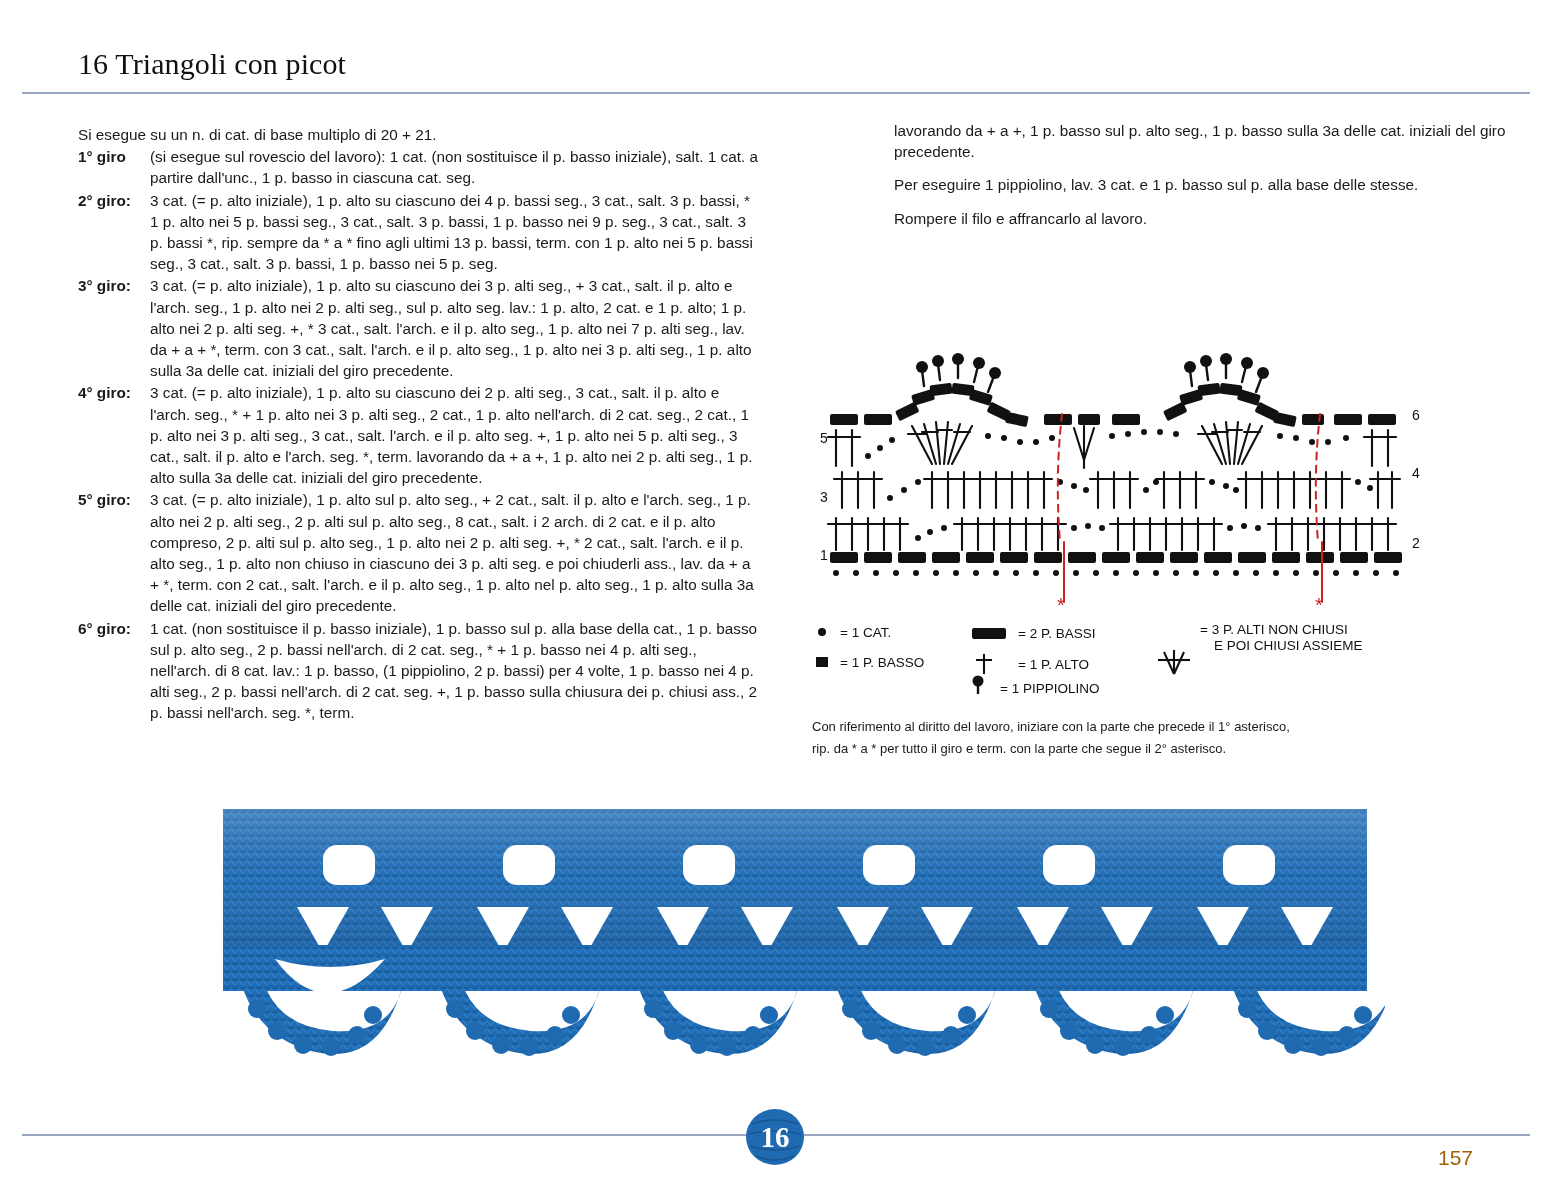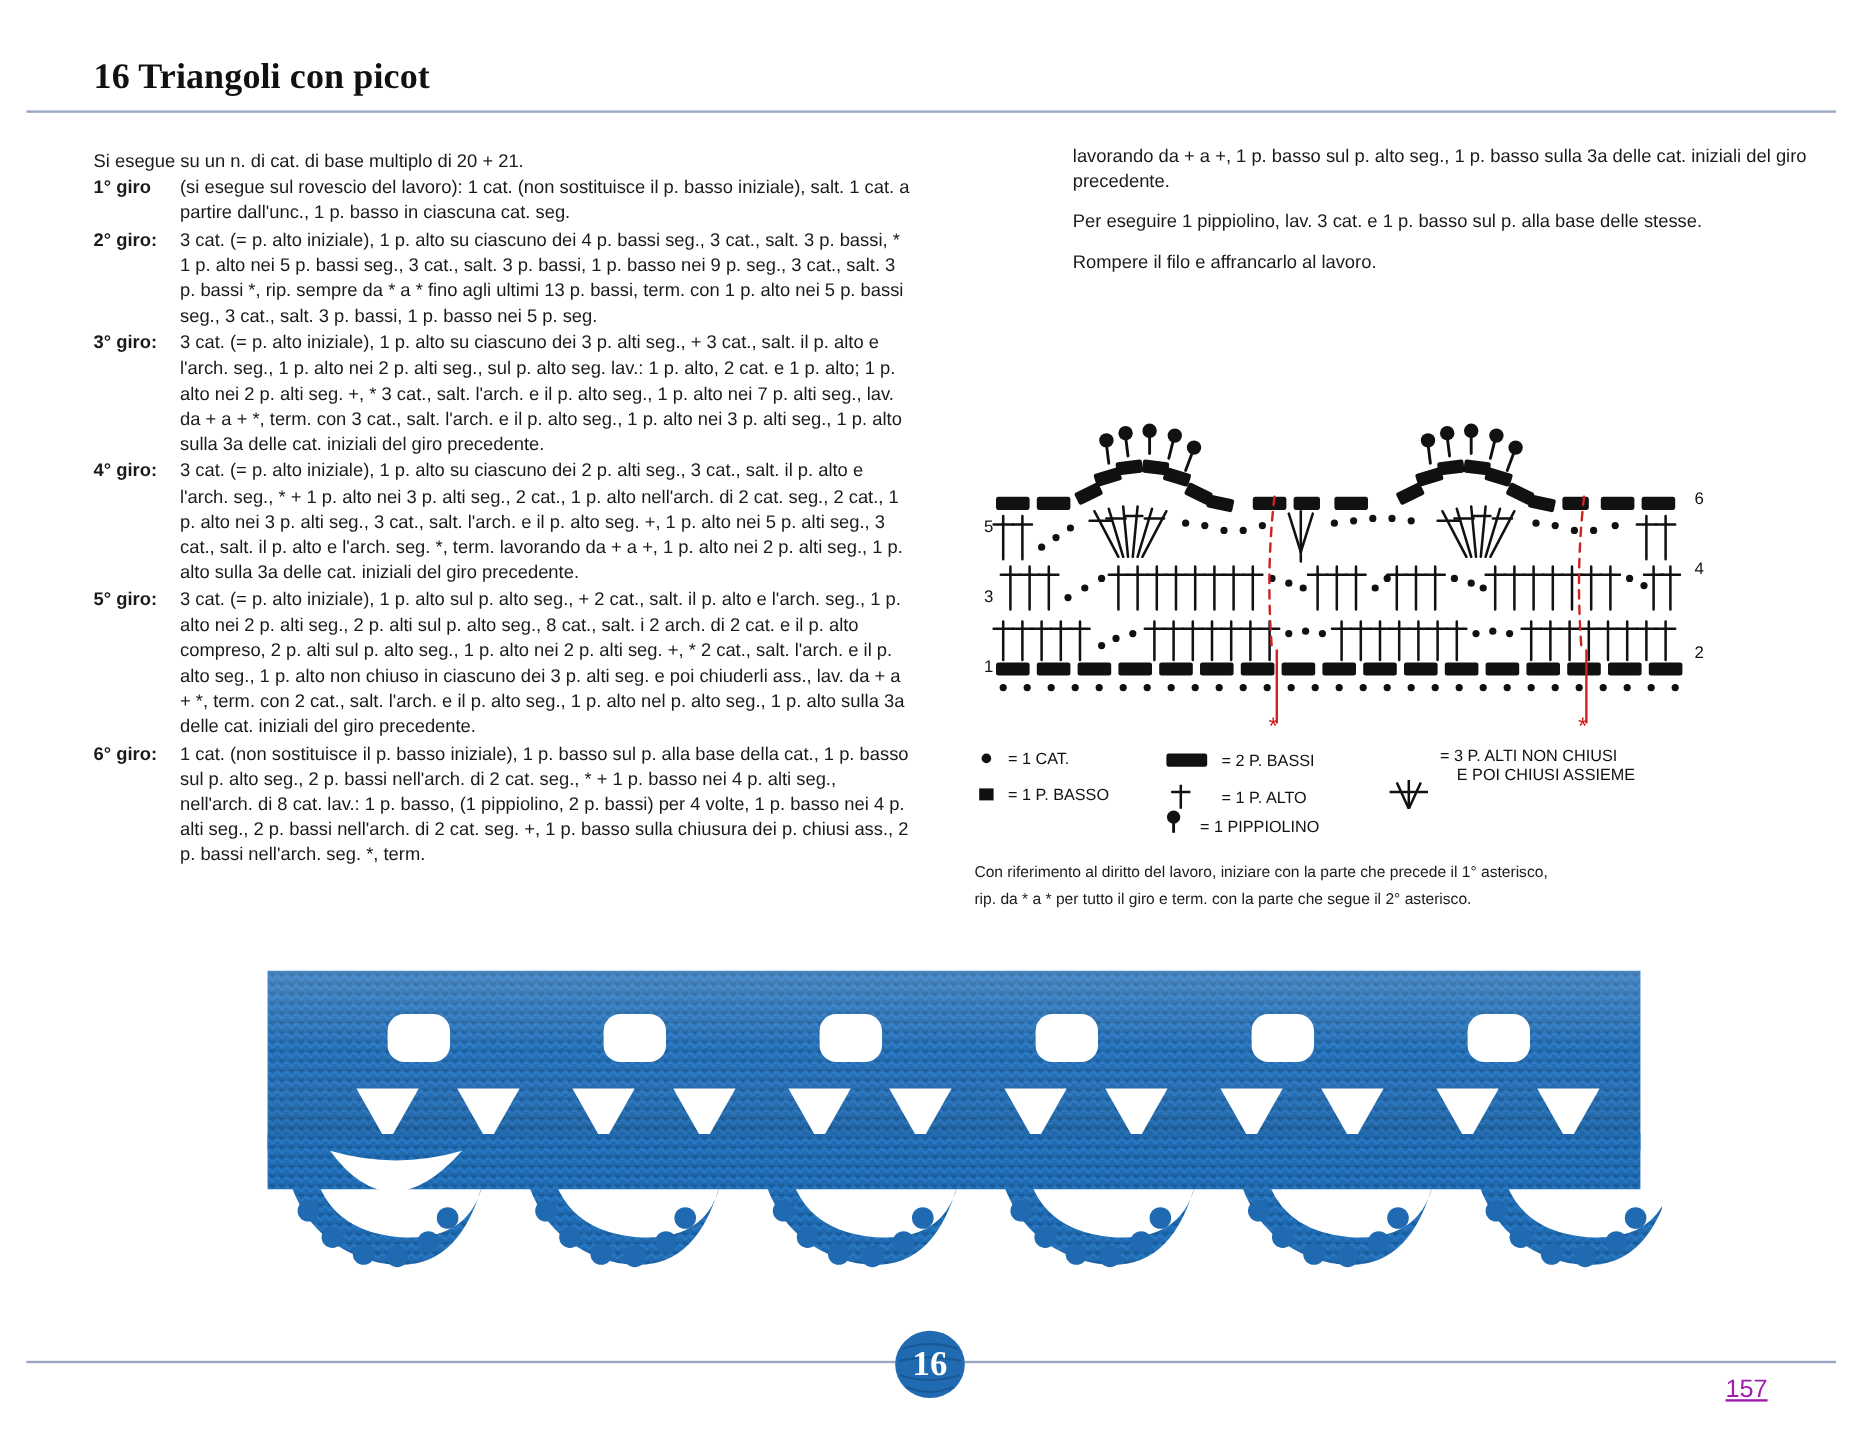--- a/index.html
+++ b/index.html
@@ -19,21 +19,21 @@
     position: absolute;
     inset: 0;
   }
 
   
   .title {
     position: absolute;
     left: 78px;
     top: 47px;
     font-family: "Liberation Serif", serif;
-    font-weight: bold;
+    font-weight: normal;
     font-size: 30px;
     letter-spacing: 0.1px;
     color: #111;
   }
   .title .num {
     font-family: "Liberation Serif", serif;
   }
   .rule-top {
     position: absolute;
     left: 22px;
@@ -148,23 +148,22 @@
   }
   .badge svg {
     position: absolute;
     left: 0; top: 0;
   }
   .pageno {
     position: absolute;
     right: 78px;
     top: 1146px;
     font-size: 21px;
-    color: #a21caf;
+    color: #a16207;
     font-family: "Liberation Sans", sans-serif;
-    text-decoration: underline;
   }
 </style>
 </head>
 <body>
 
 <div class="page">
 
   <div class="title">
     <span class="num">16</span>
     <span>Triangoli con picot</span>

